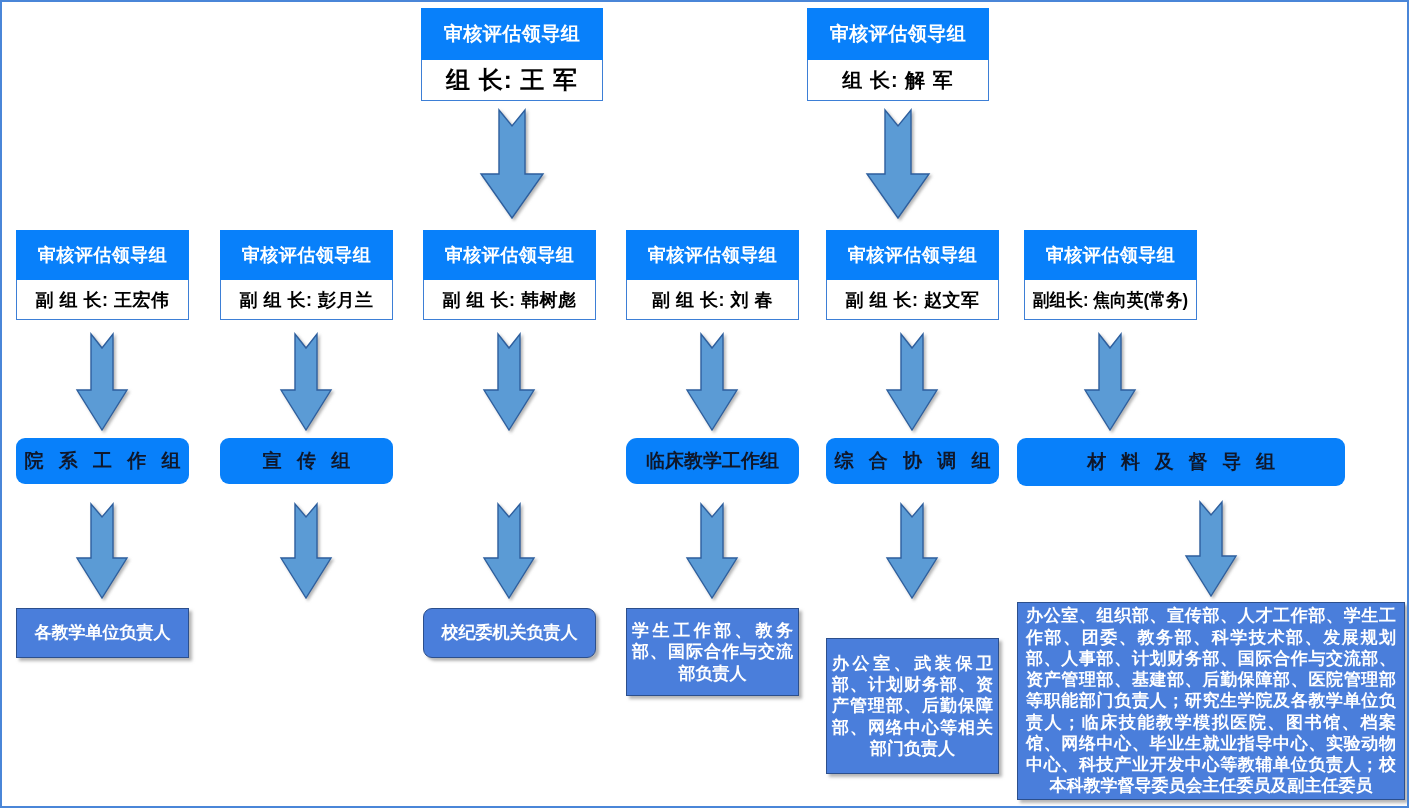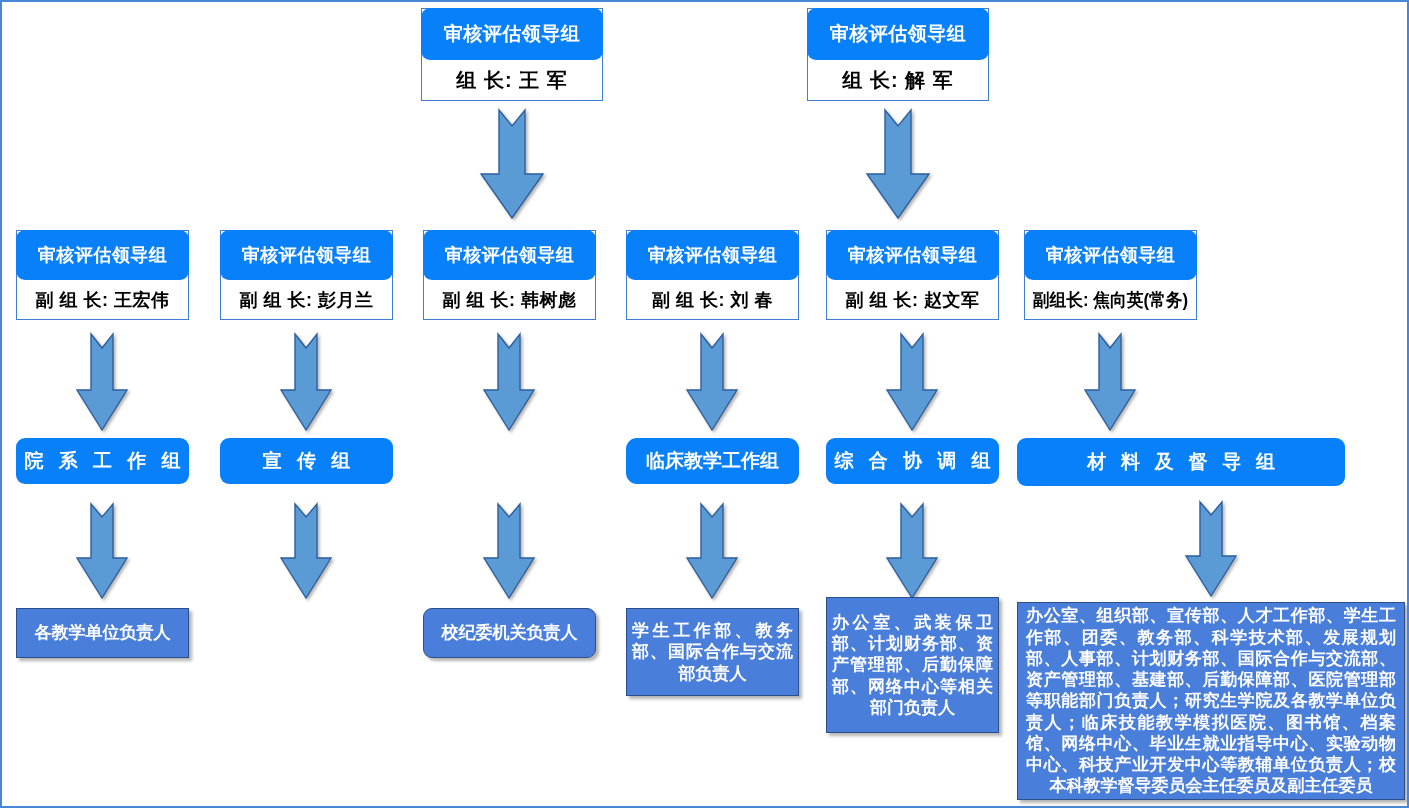--- a/index.html
+++ b/index.html
@@ -25,21 +25,21 @@
     position: absolute;
     box-sizing: border-box;
     border: 1px solid #3d7fd6;
     background: #ffffff;
     display: flex;
     flex-direction: column;
   }
   .lead-head {
     background: #0880fa;
     color: #ffffff;
-    border-radius: 9px;
+    border-radius: 0;
     font-weight: bold;
     display: flex;
     align-items: center;
     justify-content: center;
     letter-spacing: 0.5px;
     margin: -1px -1px 0 -1px;
   }
   .lead-body {
     flex: 1;
     color: #000000;
@@ -50,21 +50,21 @@
     white-space: nowrap;
     overflow: hidden;
   }
 
   
   .group-box {
     position: absolute;
     box-sizing: border-box;
     background: #0880fa;
     border-radius: 9px;
-    color: #ffffff;
+    color: #0f172a;
     font-weight: bold;
     display: flex;
     align-items: center;
     justify-content: center;
     letter-spacing: 5px;
     text-indent: 5px;
   }
   .group-box.tight { letter-spacing: 0px; text-indent: 0; border-radius: 11px; }
 
   
@@ -97,21 +97,21 @@
   }
   .arrow svg { display: block; width: 100%; height: 100%; }
 </style>
 </head>
 <body>
 
 <div id="page">
 
   <div class="lead-card" style="left:419px; top:6px; width:182px; height:93px;">
     <div class="lead-head" style="height:52px; font-size:19px;">审核评估领导组</div>
-    <div class="lead-body" style="font-size:20px; letter-spacing:1px;">组 长: 王  军</div>
+    <div class="lead-body" style="font-size:24px; letter-spacing:1px;">组 长: 王  军</div>
   </div>
 
   <div class="lead-card" style="left:805px; top:6px; width:182px; height:93px;">
     <div class="lead-head" style="height:52px; font-size:19px;">审核评估领导组</div>
     <div class="lead-body" style="font-size:20px; letter-spacing:1px;">组 长: 解  军</div>
   </div>
 
   <div class="arrow" style="left:475px; top:106px; width:70px; height:112px;">
     <svg viewBox="0 0 70 112" preserveAspectRatio="none">
       <polygon points="22,2 35,18 48,2 48,66 66,66 35,110 4,66 22,66" fill="#5b9bd5" stroke="#2e5f9e" stroke-width="1.4"></polygon>
@@ -233,21 +233,21 @@
 
 
   <div class="member-box" style="left:421px; top:606px; width:173px; height:50px; font-size:17px;border-radius:9px;">
     <span class="inner">校纪委机关负责人</span>
   </div>
 
   <div class="member-box justify" style="left:624px; top:606px; width:173px; height:88px; font-size:17px;">
     <span class="inner">学生工作部、教务部、国际合作与交流部负责人</span>
   </div>
 
-  <div class="member-box justify" style="left:824px; top:595px; width:173px; height:136px; font-size:17px;">
+  <div class="member-box justify" style="left:824px; top:636px; width:173px; height:136px; font-size:17px;">
     <span class="inner">办公室、武装保卫部、计划财务部、资产管理部、后勤保障部、网络中心等相关部门负责人</span>
   </div>
 
   <div class="member-box justify" style="left:1015px; top:600px; width:388px; height:198px; font-size:17px; padding:6px 8px;">
     <span class="inner">办公室、组织部、宣传部、人才工作部、学生工作部、团委、教务部、科学技术部、发展规划部、人事部、计划财务部、国际合作与交流部、资产管理部、基建部、后勤保障部、医院管理部等职能部门负责人；研究生学院及各教学单位负责人；临床技能教学模拟医院、图书馆、档案馆、网络中心、毕业生就业指导中心、实验动物中心、科技产业开发中心等教辅单位负责人；校本科教学督导委员会主任委员及副主任委员</span>
   </div>
 
 </div>
 
 </body></html>

